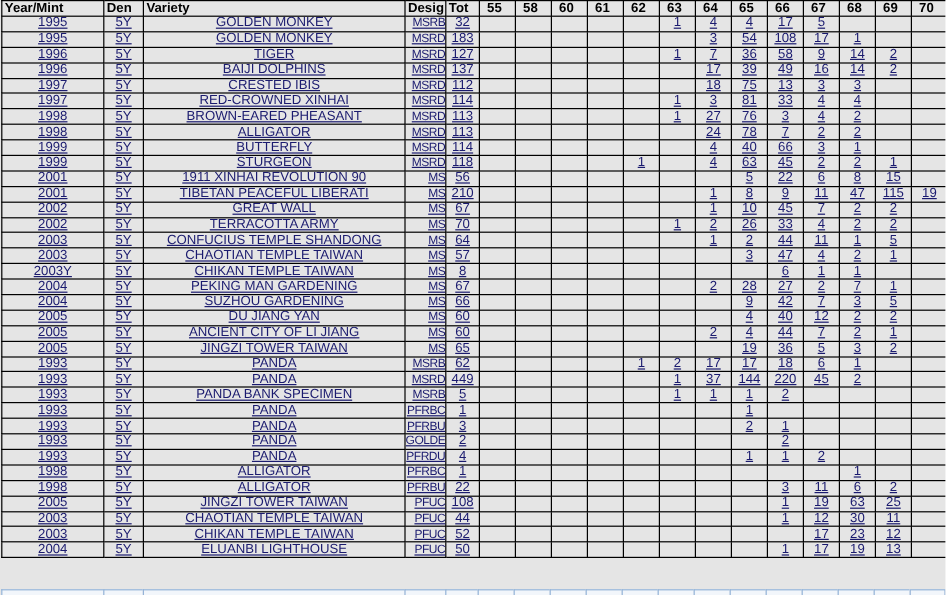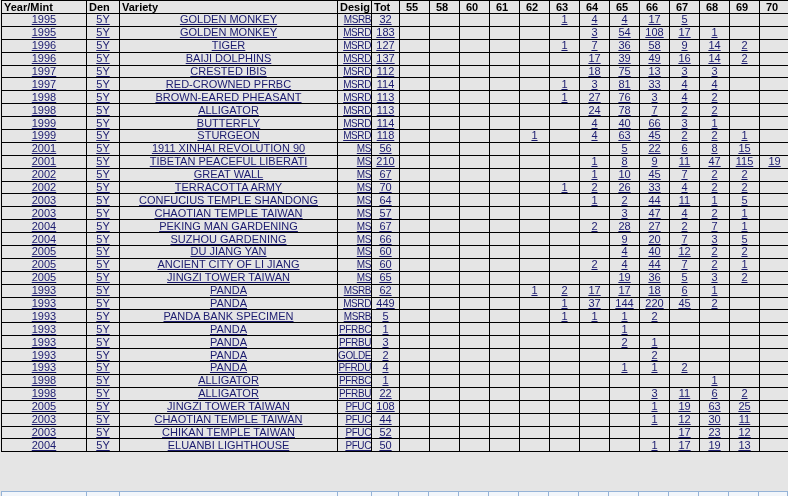--- a/index.html
+++ b/index.html
@@ -208,21 +208,21 @@
           <td>75</td>
           <td>13</td>
           <td>3</td>
           <td>3</td>
           <td></td>
           <td></td>
         </tr>
         <tr>
           <td>1997</td>
           <td>5Y</td>
-          <td>RED-CROWNED PFRBC</td>
+          <td>RED-CROWNED XINHAI</td>
           <td class="desig">MSRD</td>
           <td>114</td>
           <td></td>
           <td></td>
           <td></td>
           <td></td>
           <td></td>
           <td>1</td>
           <td>3</td>
           <td>81</td>
@@ -426,20 +426,40 @@
           <td></td>
           <td></td>
           <td>3</td>
           <td>47</td>
           <td>4</td>
           <td>2</td>
           <td>1</td>
           <td></td>
         </tr>
         <tr>
+          <td>2003Y</td>
+          <td>5Y</td>
+          <td>CHIKAN TEMPLE TAIWAN</td>
+          <td class="desig">MS</td>
+          <td>8</td>
+          <td></td>
+          <td></td>
+          <td></td>
+          <td></td>
+          <td></td>
+          <td></td>
+          <td></td>
+          <td></td>
+          <td>6</td>
+          <td>1</td>
+          <td>1</td>
+          <td></td>
+          <td></td>
+        </tr>
+        <tr>
           <td>2004</td>
           <td>5Y</td>
           <td>PEKING MAN GARDENING</td>
           <td class="desig">MS</td>
           <td>67</td>
           <td></td>
           <td></td>
           <td></td>
           <td></td>
           <td></td>
@@ -459,21 +479,21 @@
           <td class="desig">MS</td>
           <td>66</td>
           <td></td>
           <td></td>
           <td></td>
           <td></td>
           <td></td>
           <td></td>
           <td></td>
           <td>9</td>
-          <td>20</td>
+          <td>42</td>
           <td>7</td>
           <td>3</td>
           <td>5</td>
           <td></td>
         </tr>
         <tr>
           <td>2005</td>
           <td>5Y</td>
           <td>DU JIANG YAN</td>
           <td class="desig">MS</td>

